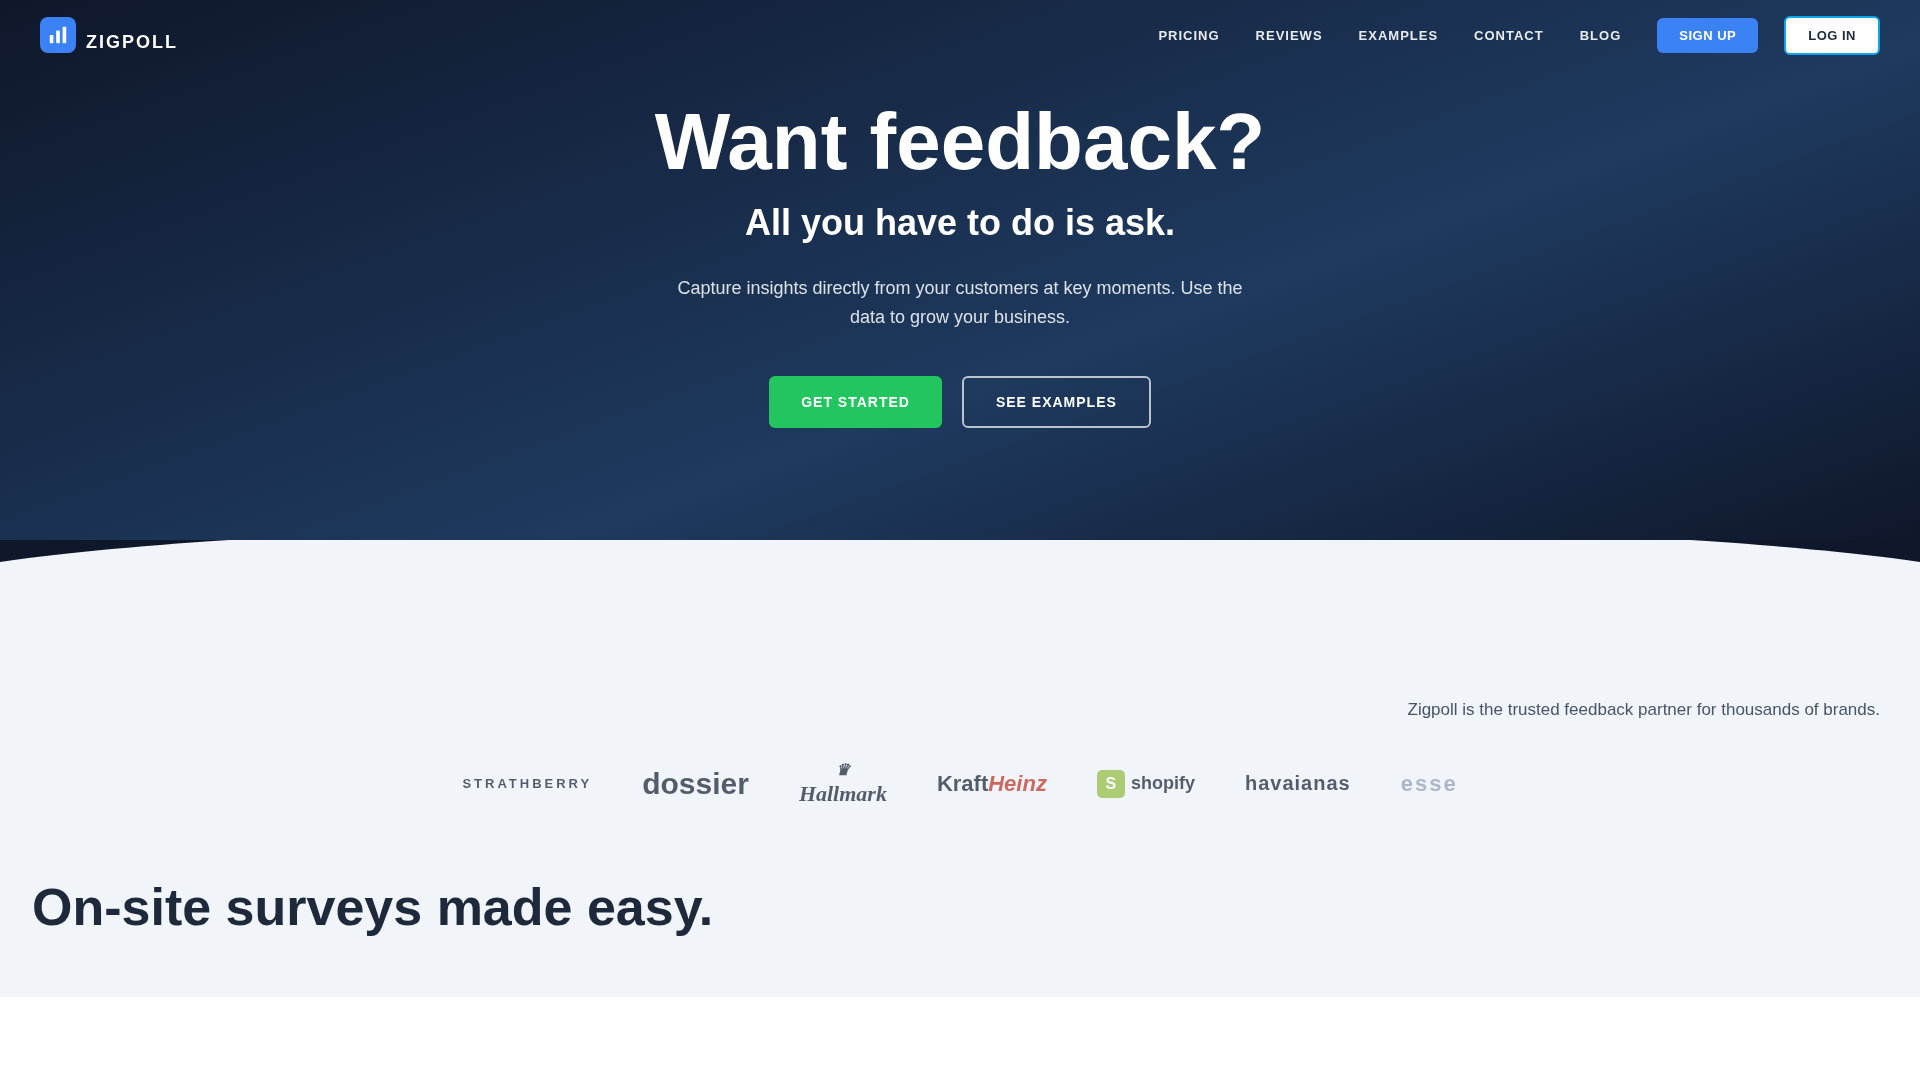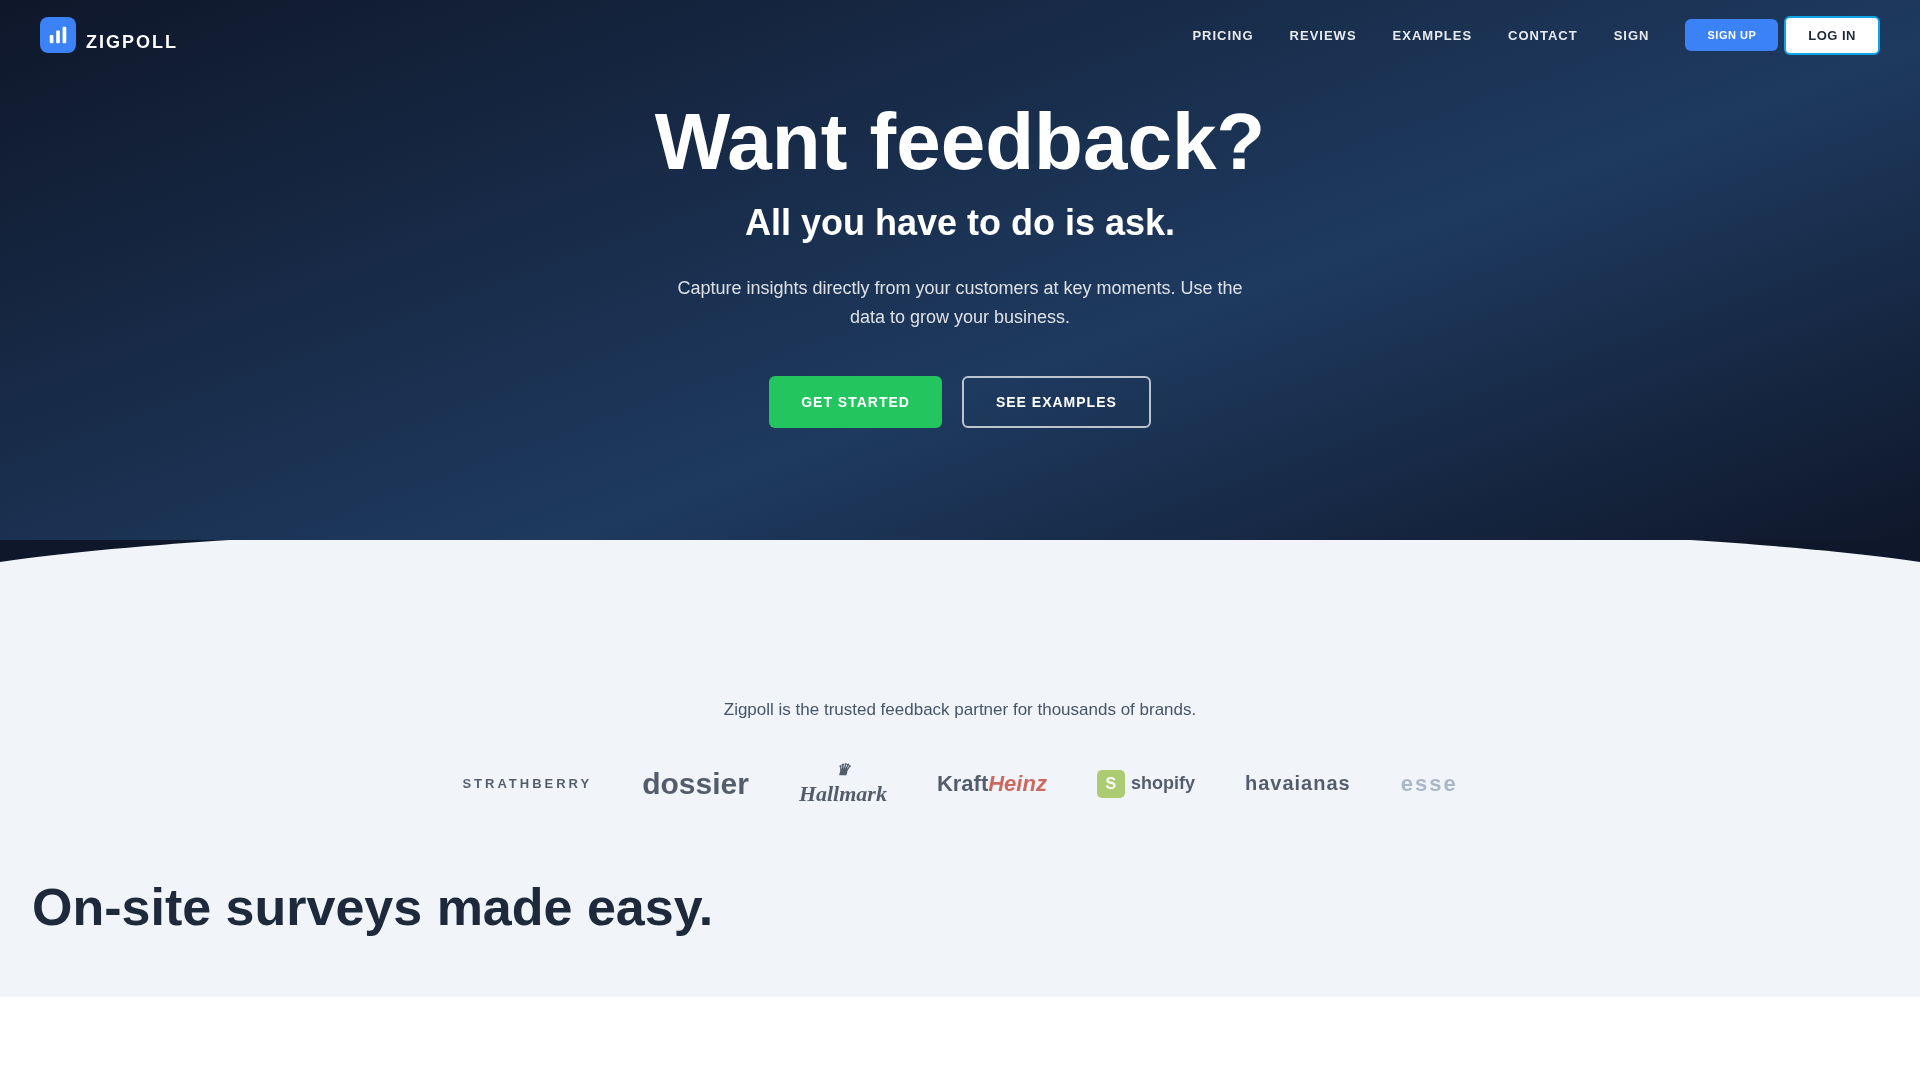--- a/index.html
+++ b/index.html
@@ -47,25 +47,25 @@
       font-size: 13px;
       font-weight: 600;
       letter-spacing: 1px;
     }
     .btn-signup {
       background: #3b82f6;
       color: white;
       border: none;
       padding: 10px 22px;
       border-radius: 6px;
-      font-size: 11px;
+      font-size: 13px;
       font-weight: 700;
       letter-spacing: 0.5px;
       cursor: pointer;
-      margin-right: 6px;
+      margin-right: 26px;
       text-align: right;
     }
     .btn-login {
       background: white;
       color: #1e293b;
       border: 2px solid #0ea5e9;
       padding: 10px 22px;
       border-radius: 6px;
       font-size: 13px;
       font-weight: 700;
@@ -146,21 +146,21 @@
       bottom: 0; left: -5%; right: -5%;
       height: 120px;
       background: #f1f5f9;
       border-radius: 50% 50% 0 0 / 60% 60% 0 0;
     }
 
     
     .brands-section {
       background: #f1f5f9;
       padding: 60px 40px 50px;
-      text-align: center;
+      text-align: right;
     }
     .brands-tagline {
       font-size: 17px;
       color: #475569;
       margin-bottom: 40px;
     }
     .brands-logos {
       display: flex;
       align-items: center;
       justify-content: center;
@@ -211,21 +211,21 @@
         <rect x="17" y="3" width="4" height="18" rx="1"></rect>
       </svg>
     </div>
     <span class="logo-text">ZIGPOLL</span>
   </a>
   <div class="nav-links">
     <a class="nav-link" href="#">PRICING</a>
     <a class="nav-link" href="#">REVIEWS</a>
     <a class="nav-link" href="#">EXAMPLES</a>
     <a class="nav-link" href="#">CONTACT</a>
-    <a class="nav-link" href="#">SIGN</a>
+    <a class="nav-link" href="#">BLOG</a>
   </div>
   <button class="btn-signup">SIGN UP</button>
   <button class="btn-login">LOG IN</button>
 </nav>
 
 <section class="hero">
   <h1 class="hero-title">Want feedback?</h1>
   <h2 class="hero-subtitle">All you have to do is ask.</h2>
   <p class="hero-desc">Capture insights directly from your customers at key moments. Use the data to grow your business.</p>
   <div class="hero-buttons">

